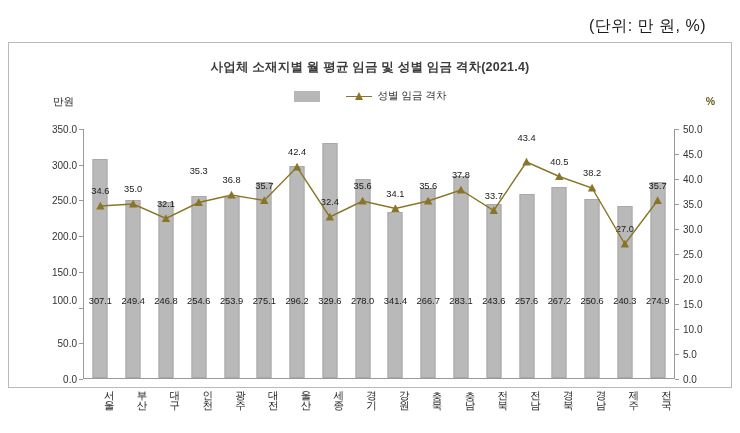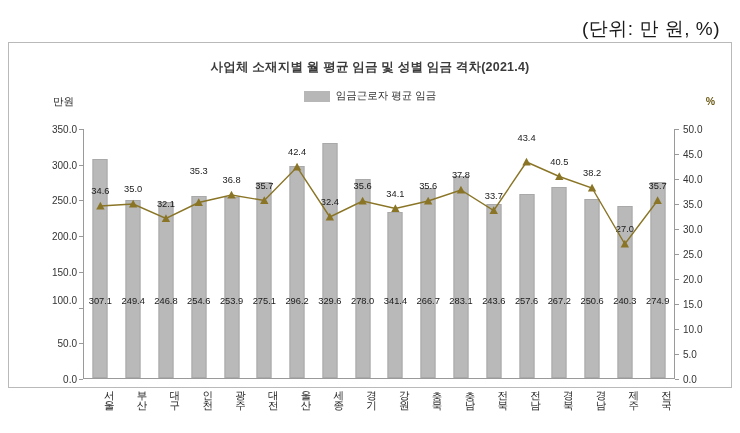--- a/index.html
+++ b/index.html
@@ -9,22 +9,22 @@
     background: #ffffff;
     font-family: "Liberation Sans", sans-serif;
   }
   #root {
     position: relative;
     width: 740px; height: 433px;
     background: #ffffff;
   }
   #unit-note {
     position: absolute;
-    right: 20px; top: 16px;
-    font-size: 19px;
+    right: 34px; top: 16px;
+    font-size: 16px;
     color: #1a1a1a;
     letter-spacing: 0.5px;
   }
   #chart-frame {
     position: absolute;
     left: 8px; top: 42px;
     width: 724px; height: 346px;
     border: 1px solid #b9b9b9;
     background: #fff;
   }
@@ -196,21 +196,24 @@
   <div id="unit-note">(단위: 만 원, %)</div>
 
   <div id="chart-frame">
     <div id="chart-title">사업체 소재지별 월 평균 임금 및 성별 임금 격차(2021.4)</div>
     <div id="y-left-unit">만원</div>
     <div id="y-right-unit">%</div>
 
     <div id="legend">
       <div class="legend-item">
         <span class="legend-swatch-bar"></span>
-        <span>임금근로자 평균 임금</span>
+      </div>
+      <div class="legend-item">
+        <span class="legend-swatch-line"></span>
+        <span>성별 임금 격차</span>
       </div>
     </div>
 
     <div id="plot">
       <div id="plot-border-left"></div>
       <div id="plot-border-right"></div>
       <div id="plot-baseline"></div>
       <div id="yticks-left">
           <div class="ytick-left" style="top: 250px; left: -46px; width: 40px;">0.0</div>
           <div class="tickmark" style="top: 250px; left: -4px;"></div>

